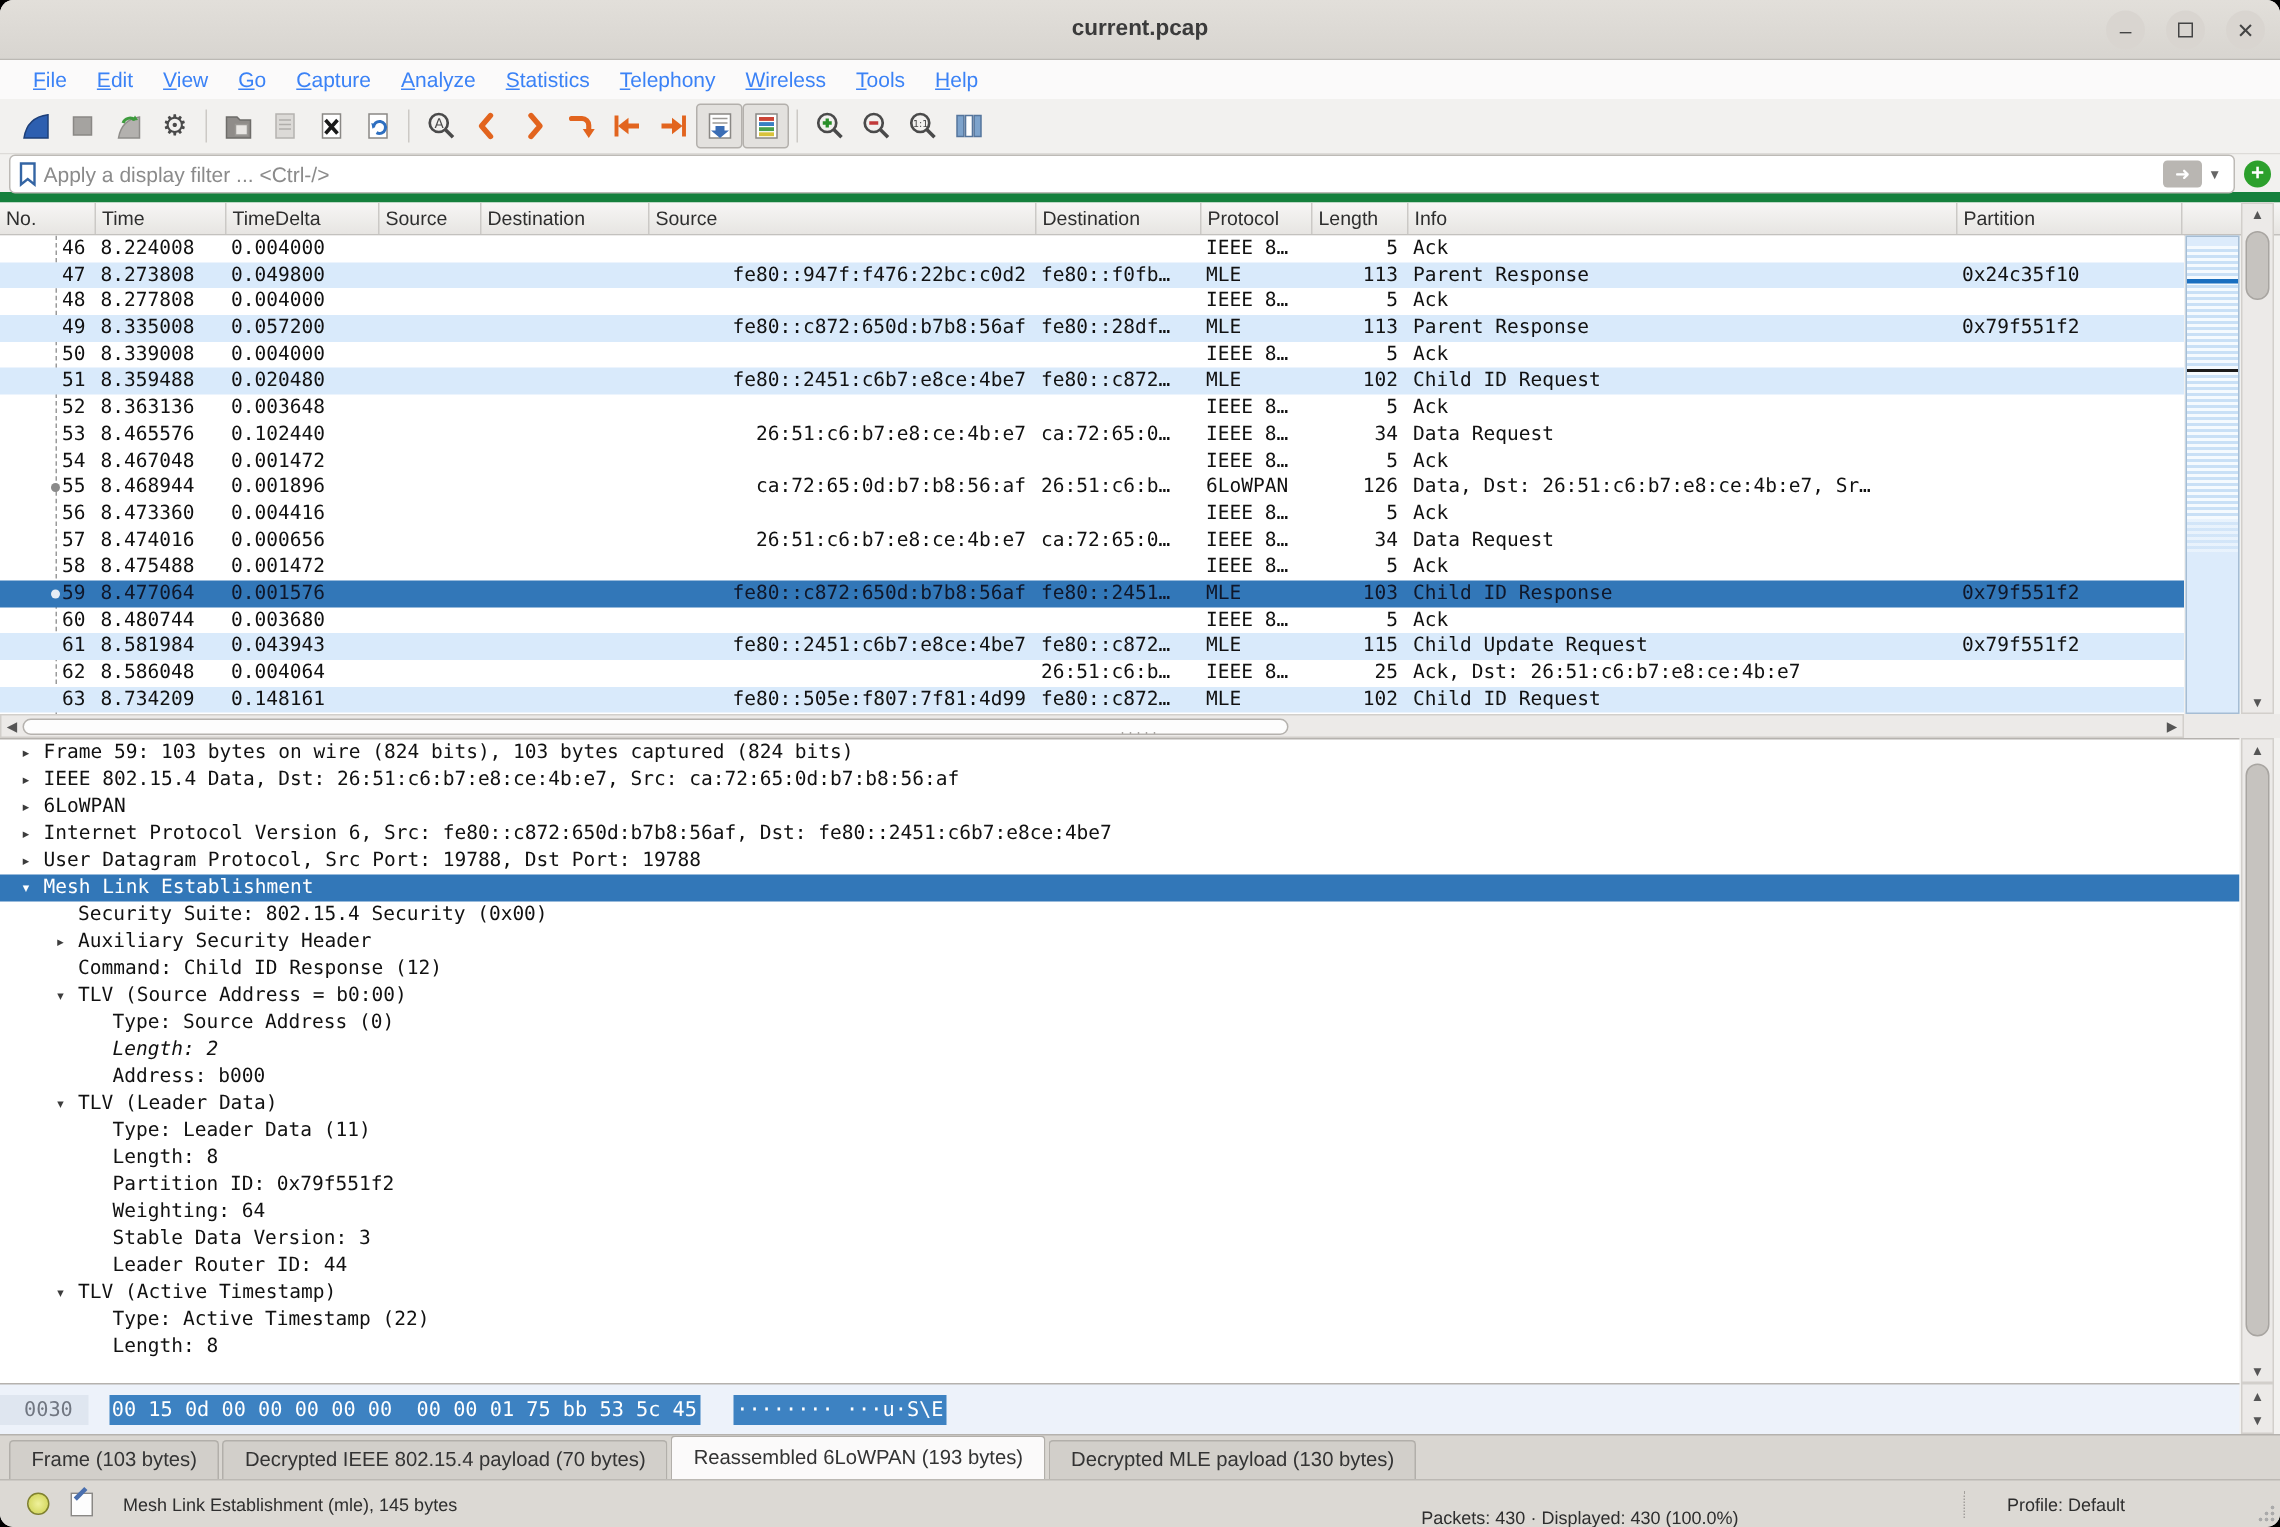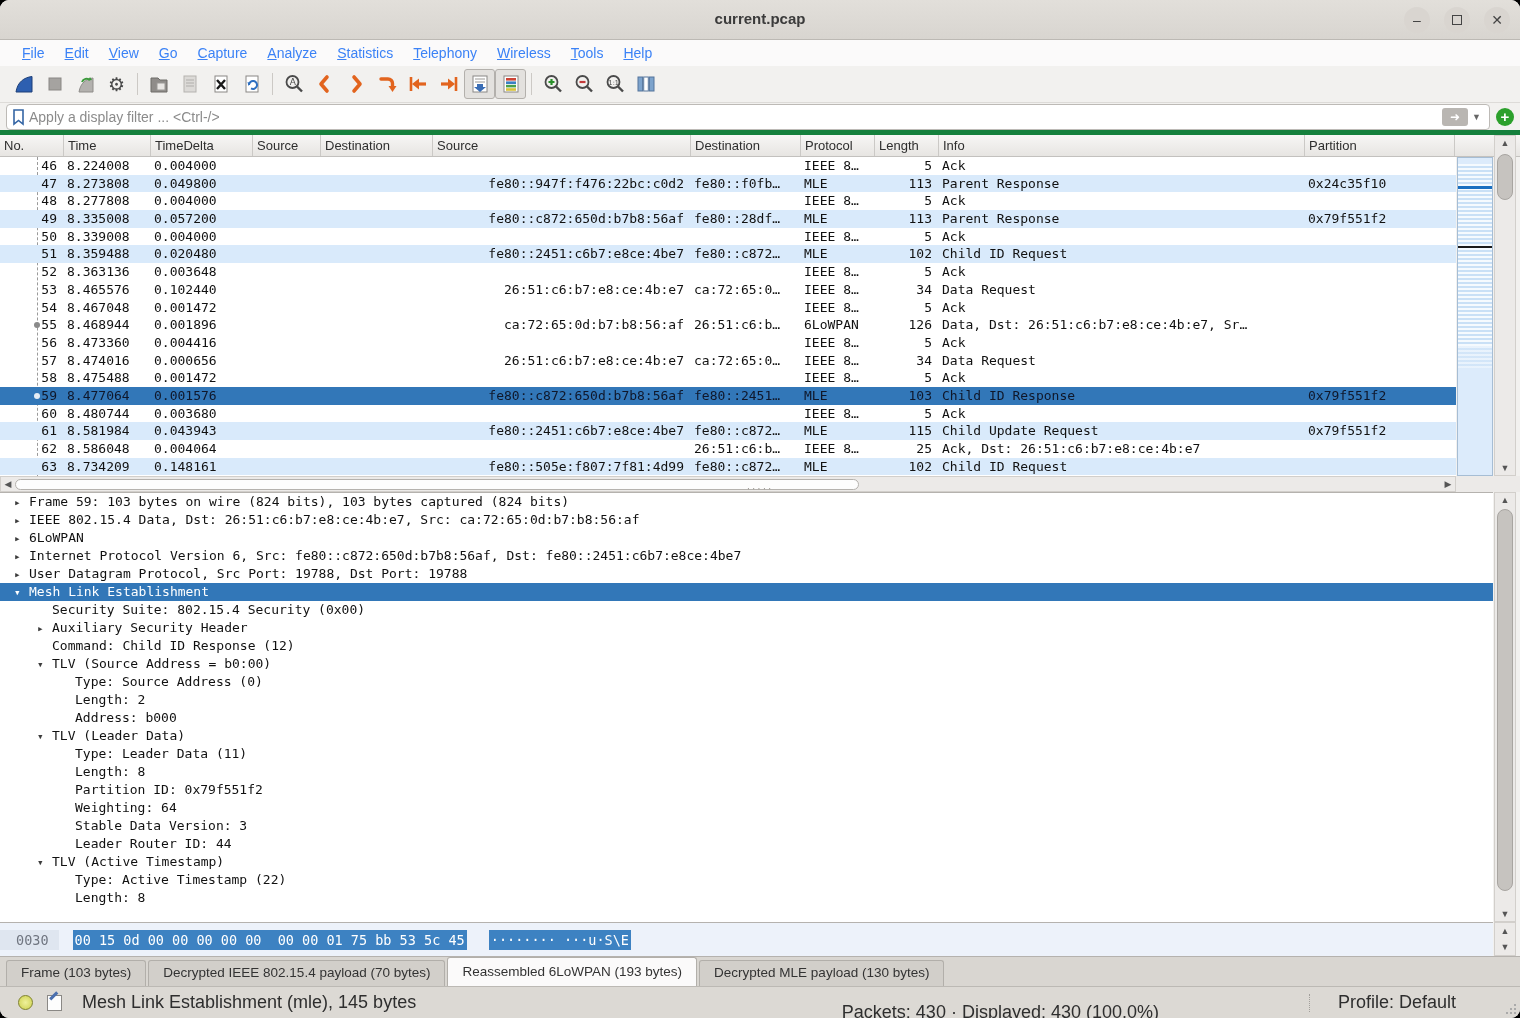--- a/index.html
+++ b/index.html
@@ -23,21 +23,21 @@
   .menu-item u{text-decoration:underline;}
   
   .toolbar{position:absolute;left:0;top:66px;right:0;height:37px;background:#f2f1ef;
     display:flex;align-items:center;padding-left:8px;border-bottom:1px solid #dddbd8;}
   .tbtn{width:31px;height:30px;display:flex;align-items:center;justify-content:center;}
   .tbtn.pressed{background:#e3e1de;border:1px solid #b3b0ac;border-radius:3px;}
   .tsep{width:1px;height:22px;background:#ccc9c5;margin:0 5px;}
   .glyph{font-size:19px;color:#4a4a4a;line-height:1;}
   
   .filterbar{position:absolute;left:0;top:103px;right:0;height:32px;background:#f2f1ef;
-    display:flex;align-items:center;padding:0 6px;border-bottom:5px solid #15803d;}
+    display:flex;align-items:center;padding:0 6px;border-bottom:7px solid #15803d;}
   .fwrap{flex:1;height:26px;background:#fff;border:1px solid #bdbab6;border-radius:4px;
     display:flex;align-items:center;padding:0 4px;}
   .finput{flex:1;border:none;outline:none;font-size:14px;color:#333;background:transparent;
     font-family:"Liberation Sans",sans-serif;}
   .finput::placeholder{color:#8b8b8b;}
   .fapply{width:26px;height:18px;background:#b9b6b2;border-radius:3px;display:flex;
     align-items:center;justify-content:center;color:#fff;font-size:12px;}
   .fdrop{font-size:9px;color:#666;margin:0 4px;}
   .fplus{width:18px;height:18px;border-radius:50%;background:var(--accent-green);color:#fff;
     font-size:15px;line-height:17px;text-align:center;margin-left:6px;font-weight:bold;}
@@ -94,21 +94,21 @@
   .hexgap{padding:0 7px;}
   .xsb{left:1494px;top:922px;width:22px;height:34px;}
   
   .tabbar{position:absolute;left:0;top:956px;right:0;height:30px;background:#d9d6d1;
     border-top:1px solid #b5b2ae;display:flex;align-items:flex-end;padding-left:6px;font-size:13.5px;}
   .btab{height:26px;line-height:24px;padding:0 14px;background:#d2cfca;border:1px solid #b2afaa;
     border-bottom:none;margin-right:2px;color:#333;border-radius:3px 3px 0 0;}
   .btab.active{background:#fbfafa;height:29px;line-height:28px;font-weight:normal;}
   
   .statusbar{position:absolute;left:0;top:986px;right:0;height:32px;background:#dcd9d4;
-    border-top:1px solid #bcb9b4;display:flex;align-items:center;font-size:18px;color:#2e2e2e;}
+    border-top:1px solid #bcb9b4;display:flex;align-items:center;font-size:12px;color:#2e2e2e;}
   .expert{width:15px;height:15px;border-radius:50%;margin-left:18px;
     background:radial-gradient(#eff19b,#ccd04e);border:1px solid #7f812f;}
   .editcap{margin-left:14px;width:15px;height:16px;position:relative;}
   .editcap .pad{position:absolute;inset:0;background:#fdfdfd;border:1px solid #8a8885;}
   .editcap .pen{position:absolute;left:3px;top:3px;width:10px;height:2.5px;background:#4a6fae;
     transform:rotate(-45deg);transform-origin:left center;}
   .sb-left{margin-left:20px;}
   .sep-dot{border-left:1px dotted #a29f9b;height:18px;}
   .sb-packets{margin-left:auto;margin-top:19px;}
   .sb-profile{width:210px;text-align:left;padding-left:28px;}
@@ -367,21 +367,21 @@
       <div class="drow" style="padding-left: 14px;"><span class="arrow">▸</span><span>IEEE 802.15.4 Data, Dst: 26:51:c6:b7:e8:ce:4b:e7, Src: ca:72:65:0d:b7:b8:56:af</span></div>
       <div class="drow" style="padding-left: 14px;"><span class="arrow">▸</span><span>6LoWPAN</span></div>
       <div class="drow" style="padding-left: 14px;"><span class="arrow">▸</span><span>Internet Protocol Version 6, Src: fe80::c872:650d:b7b8:56af, Dst: fe80::2451:c6b7:e8ce:4be7</span></div>
       <div class="drow" style="padding-left: 14px;"><span class="arrow">▸</span><span>User Datagram Protocol, Src Port: 19788, Dst Port: 19788</span></div>
       <div class="drow dsel" style="padding-left: 14px;"><span class="arrow">▾</span><span>Mesh Link Establishment</span></div>
       <div class="drow" style="padding-left: 37px;"><span class="arrow"></span><span>Security Suite: 802.15.4 Security (0x00)</span></div>
       <div class="drow" style="padding-left: 37px;"><span class="arrow">▸</span><span>Auxiliary Security Header</span></div>
       <div class="drow" style="padding-left: 37px;"><span class="arrow"></span><span>Command: Child ID Response (12)</span></div>
       <div class="drow" style="padding-left: 37px;"><span class="arrow">▾</span><span>TLV (Source Address = b0:00)</span></div>
       <div class="drow" style="padding-left: 60px;"><span class="arrow"></span><span>Type: Source Address (0)</span></div>
-      <div class="drow" style="padding-left: 60px;"><span class="arrow"></span><span>Length: 2</span></div>
+      <div class="drow" style="padding-left: 60px; font-style: italic;"><span class="arrow"></span><span>Length: 2</span></div>
       <div class="drow" style="padding-left: 60px;"><span class="arrow"></span><span>Address: b000</span></div>
       <div class="drow" style="padding-left: 37px;"><span class="arrow">▾</span><span>TLV (Leader Data)</span></div>
       <div class="drow" style="padding-left: 60px;"><span class="arrow"></span><span>Type: Leader Data (11)</span></div>
       <div class="drow" style="padding-left: 60px;"><span class="arrow"></span><span>Length: 8</span></div>
       <div class="drow" style="padding-left: 60px;"><span class="arrow"></span><span>Partition ID: 0x79f551f2</span></div>
       <div class="drow" style="padding-left: 60px;"><span class="arrow"></span><span>Weighting: 64</span></div>
       <div class="drow" style="padding-left: 60px;"><span class="arrow"></span><span>Stable Data Version: 3</span></div>
       <div class="drow" style="padding-left: 60px;"><span class="arrow"></span><span>Leader Router ID: 44</span></div>
       <div class="drow" style="padding-left: 37px;"><span class="arrow">▾</span><span>TLV (Active Timestamp)</span></div>
       <div class="drow" style="padding-left: 60px;"><span class="arrow"></span><span>Type: Active Timestamp (22)</span></div>

